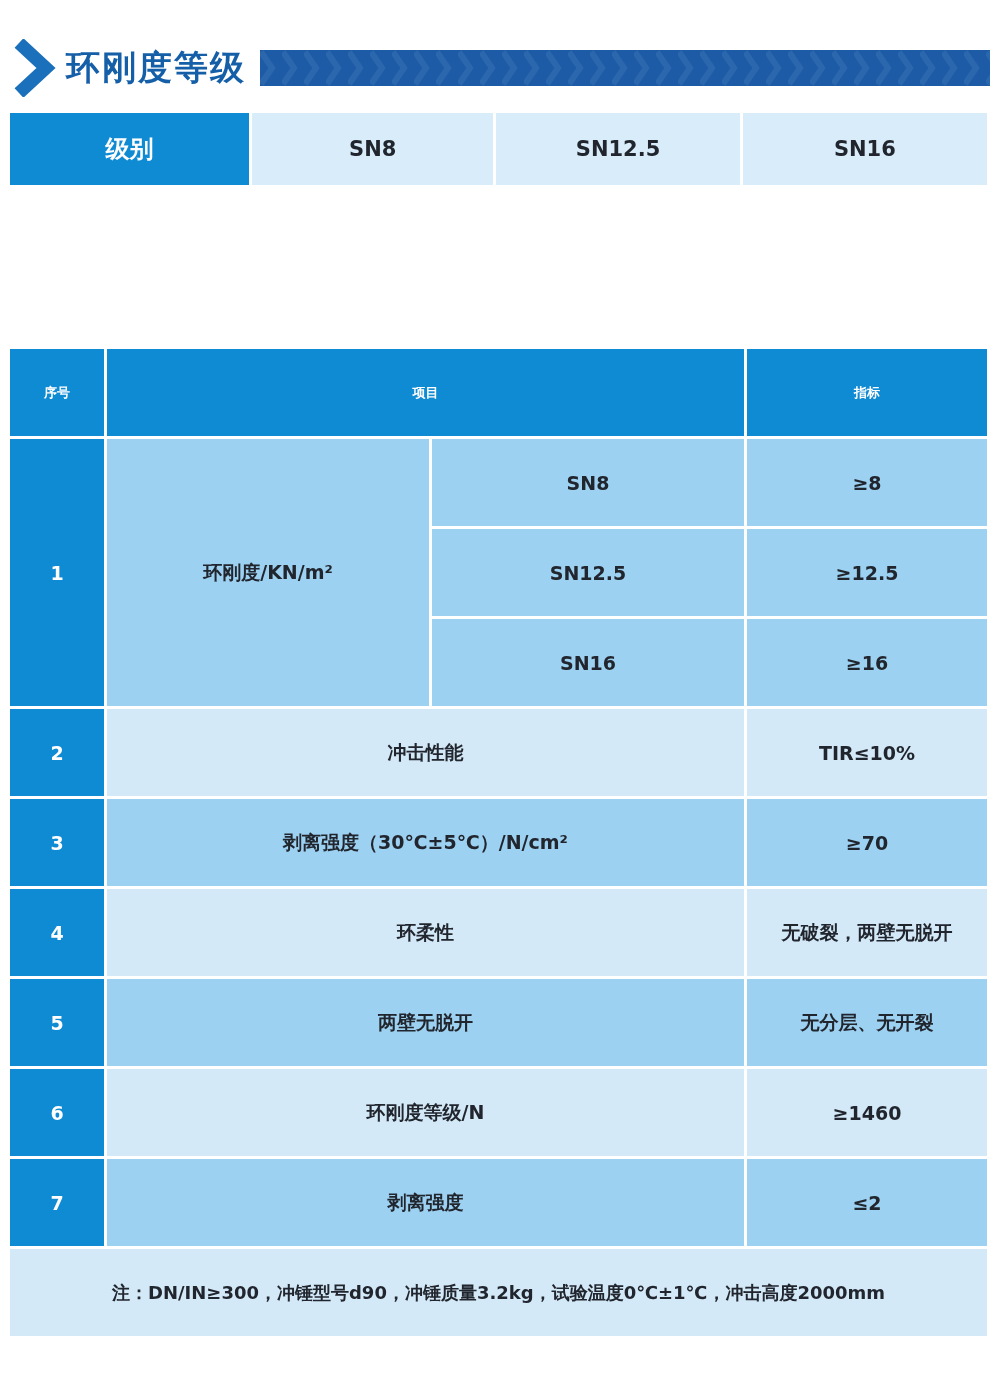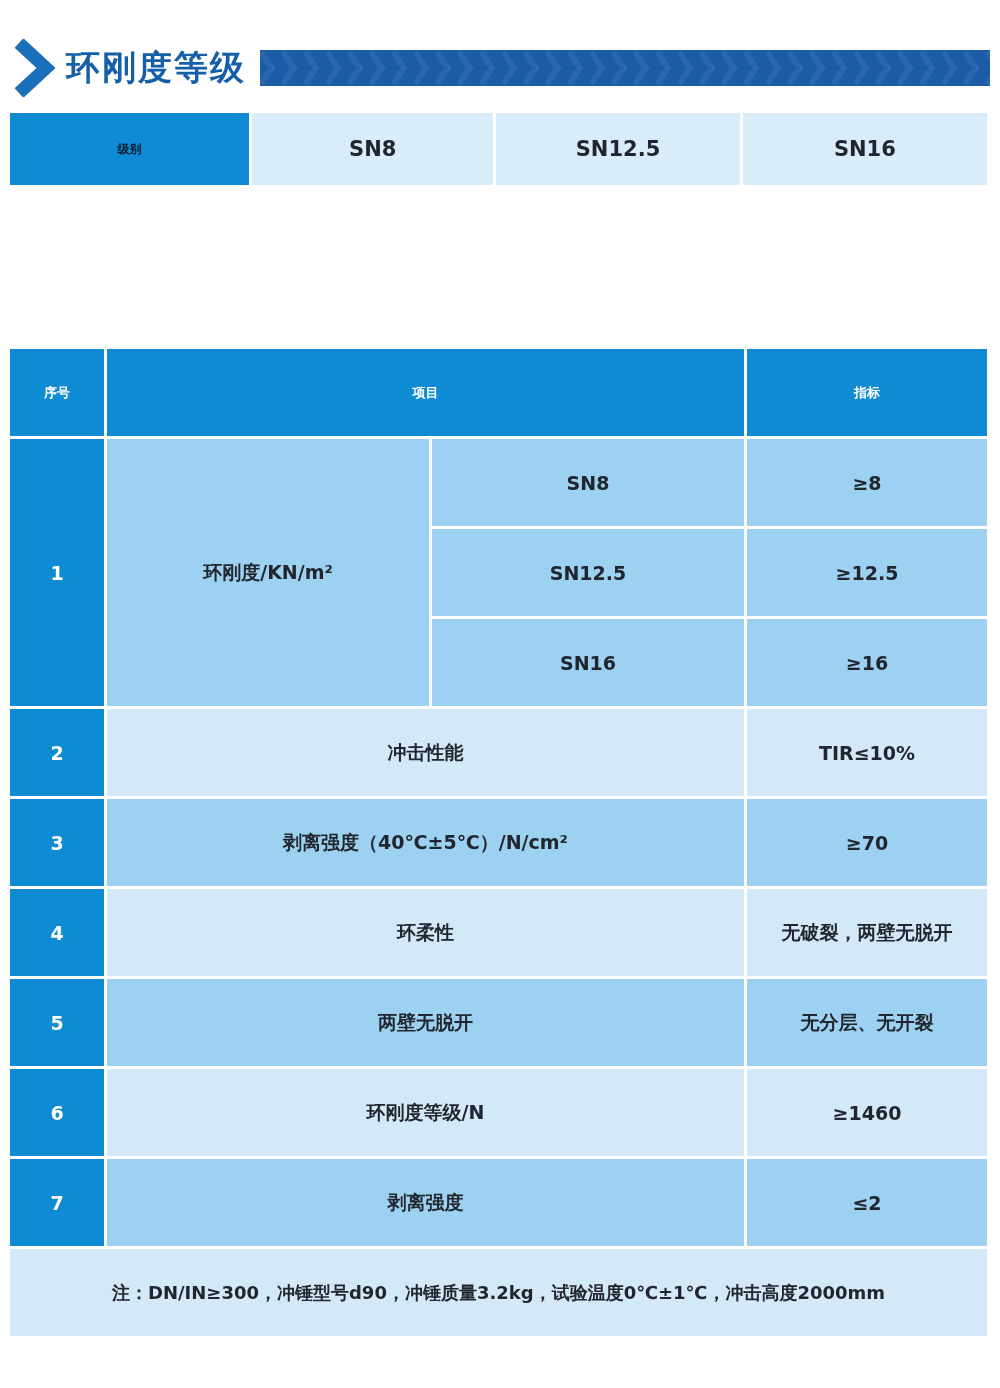--- a/index.html
+++ b/index.html
@@ -55,21 +55,21 @@
     margin-left:-3px; 
   }
   td,th{
     text-align:center;
     vertical-align:middle;
     overflow:hidden;
   }
   
   .t1{ margin-top:12px; }
   .t1 td{ height:72px; font-size:21px; font-weight:700; }
-  .t1 .cell-blue{ background:var(--blue); color:#0f172a; font-size:12px; }
+  .t1 .cell-blue{ background:var(--blue); color:#ffffff; font-size:24px; }
   .t1 .cell-light{ background:var(--t1light); color:var(--ink); }
   
   .t2{ margin-top:22px; }
   .t2 th{
     background:var(--blue);
     color:#ffffff;
     font-size:13px;
     font-weight:700;
     height:87px;
   }
@@ -165,21 +165,21 @@
         <td>≥16</td>
       </tr>
 
       <tr class="r-light">
         <td class="no">2</td>
         <td colspan="2">冲击性能</td>
         <td>TIR≤10%</td>
       </tr>
       <tr class="r-med">
         <td class="no">3</td>
-        <td colspan="2">剥离强度（40℃±5℃）/N/cm²</td>
+        <td colspan="2">剥离强度（30℃±5℃）/N/cm²</td>
         <td>≥70</td>
       </tr>
       <tr class="r-light">
         <td class="no">4</td>
         <td colspan="2">环柔性</td>
         <td>无破裂，两壁无脱开</td>
       </tr>
       <tr class="r-med">
         <td class="no">5</td>
         <td colspan="2">两壁无脱开</td>

